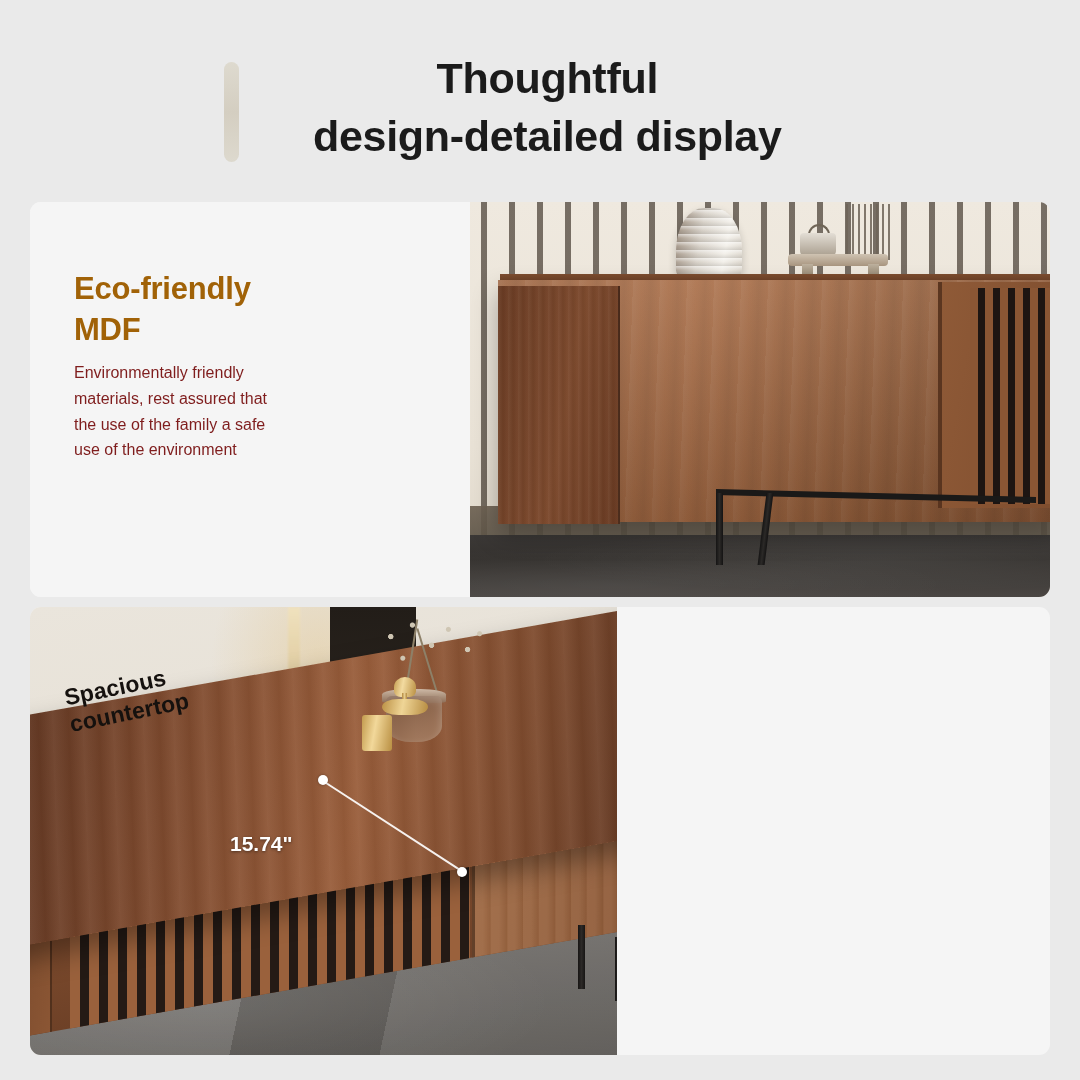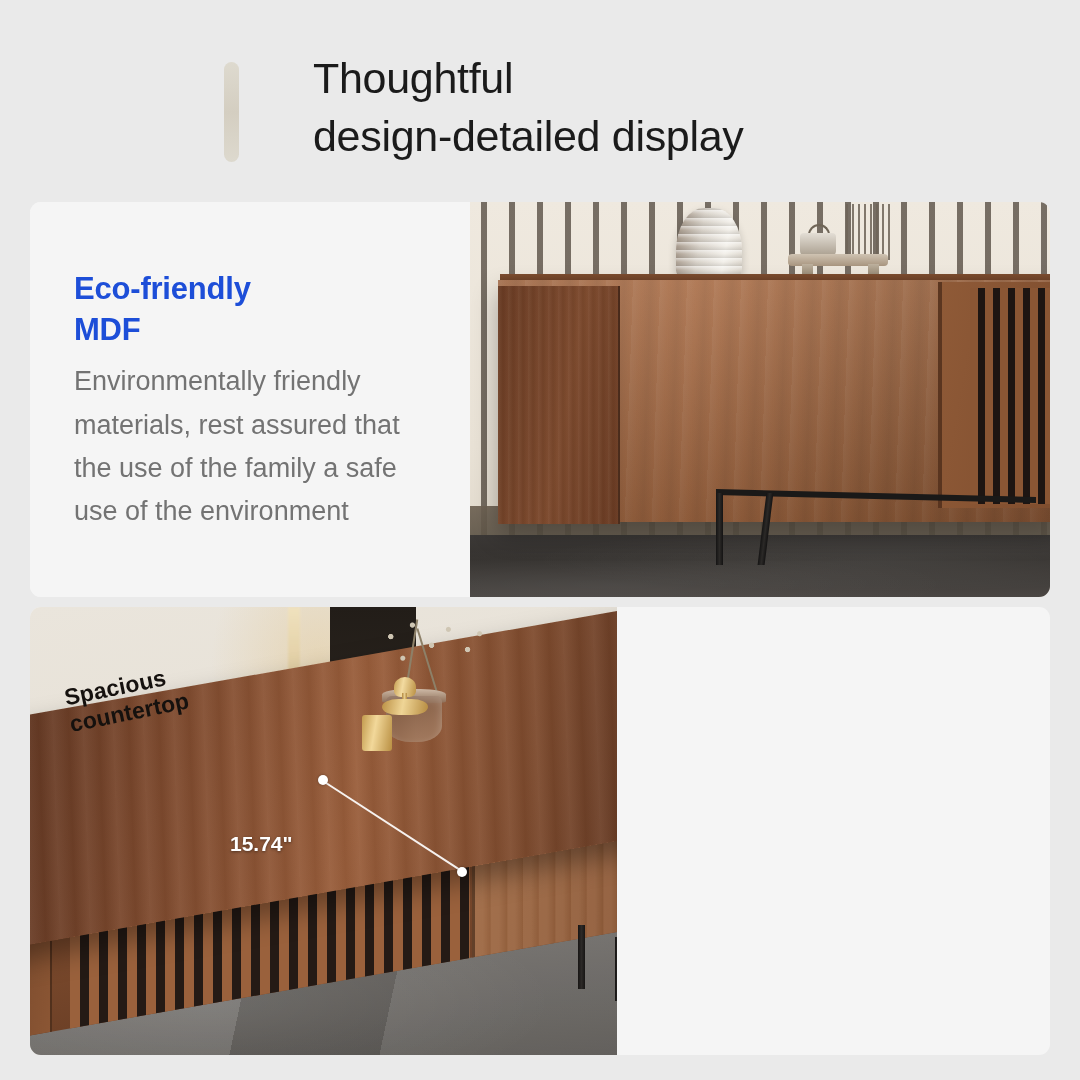--- a/index.html
+++ b/index.html
@@ -33,25 +33,26 @@
     width: 15px;
     height: 100px;
     border-radius: 8px;
     background: linear-gradient(180deg,#dedacf 0%, #d4cec1 50%, #ddd9ce 100%);
   }
   .header-title {
     position: absolute;
     left: 313px;
     top: 50px;
     font-size: 43px;
-    font-weight: 400;
+    font-weight: 700;
     line-height: 1.34;
     letter-spacing: -0.3px;
     color: #1b1b1b;
     white-space: pre-line;
+    text-align: center;
   }
 
   
   .panel {
     position: absolute;
     overflow: hidden;
     border-radius: 11px;
     background: #f5f5f5;
     display: flex;
   }
@@ -72,30 +73,30 @@
     flex: none;
     z-index: 3;
   }
   .textcard--left  { width: 440px; padding: 66px 0 0 44px; }
   .textcard--right { width: 403px; padding: 112px 0 0 38px; }
 
   .feature-title {
     font-size: 31px;
     font-weight: 700;
     line-height: 1.33;
-    color: #1d4ed8;
+    color: #a16207;
     letter-spacing: -0.2px;
     white-space: pre-line;
     margin-bottom: 10px;
   }
   .feature-body {
-    font-size: 27px;
+    font-size: 16px;
     font-weight: 400;
     line-height: 1.6;
-    color: #737373;
+    color: #7f1d1d;
     white-space: pre-line;
   }
 
   
   .photo {
     position: relative;
     overflow: hidden;
     flex: none;
   }
   .photo--one { width: 580px; height: 395px; }

